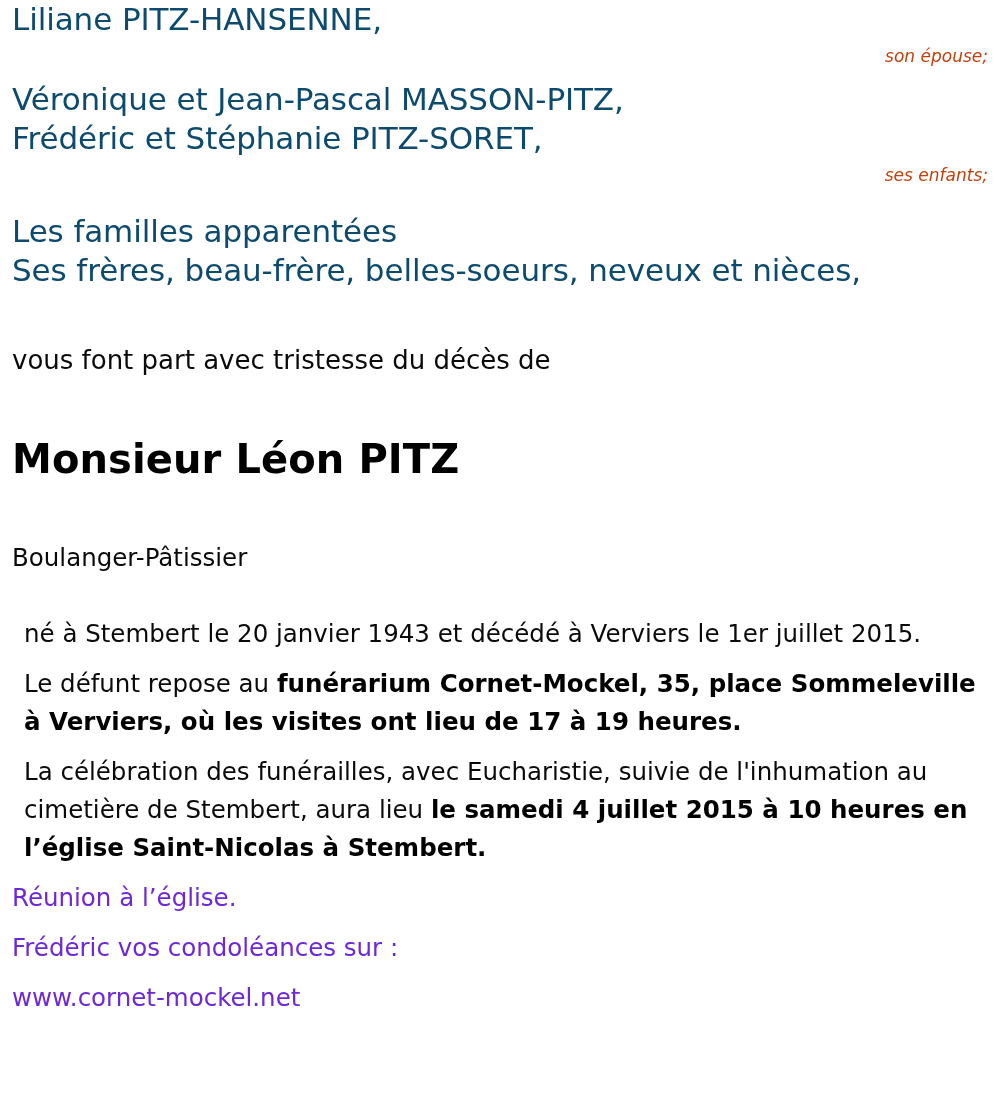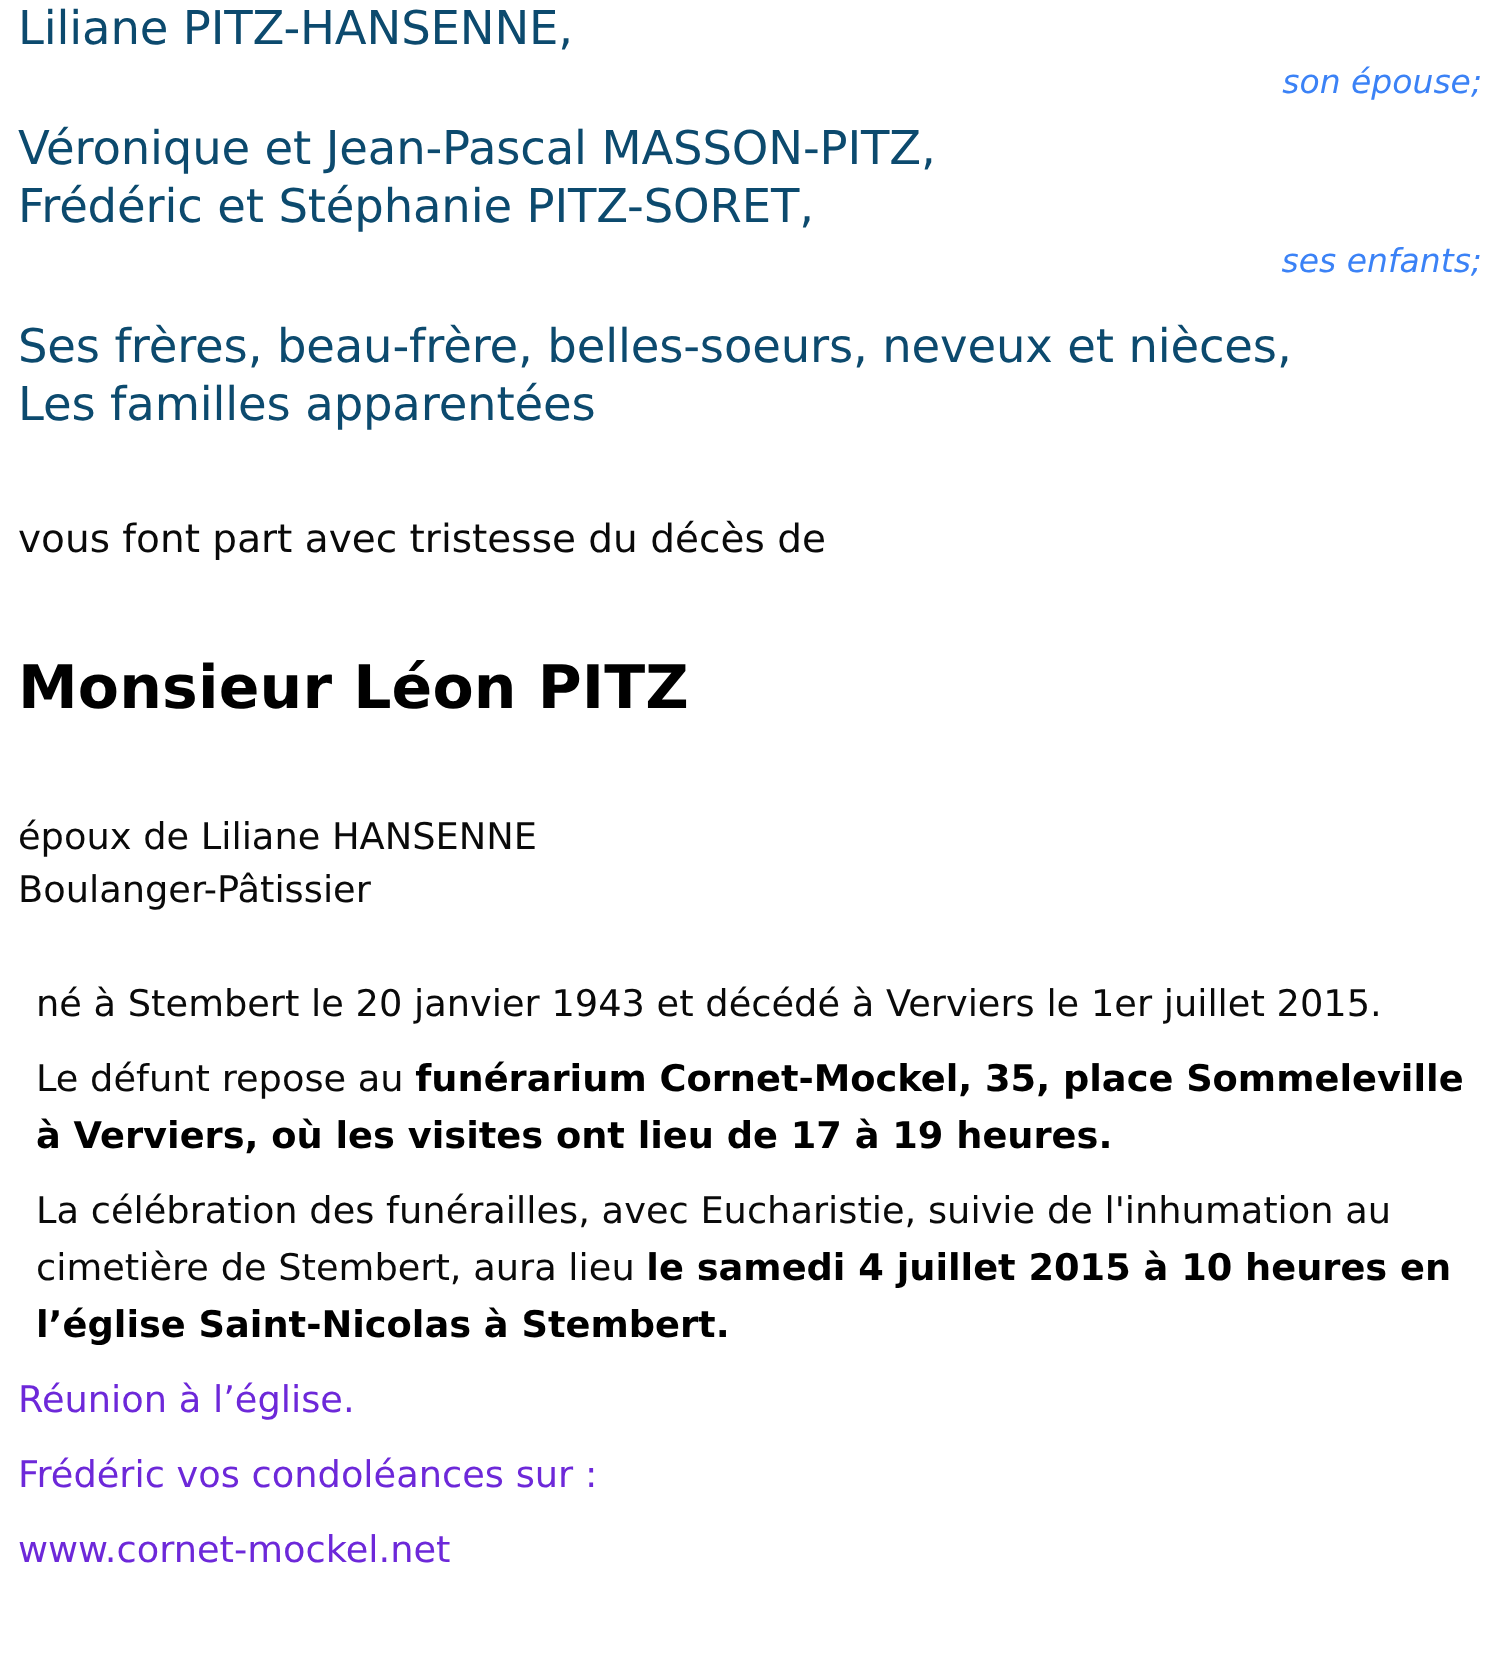--- a/index.html
+++ b/index.html
@@ -38,23 +38,23 @@
     font-size: 31px;
     line-height: 39px;
     letter-spacing: -0.1px;
     color: #0c4a6e;
     white-space: nowrap;
   }
 
   .kin-relation {
     text-align: right;
     font-style: italic;
-    font-size: 22px;
+    font-size: 17px;
     line-height: 34px;
-    color: #3b82f6;
+    color: #c2410c;
     white-space: nowrap;
   }
 
   .kin-relation.pad-more { padding-right: 2px; }
 
   .gap-sm  { height: 7px; }
   .gap-md  { height: 10px; }
 
   
   .announce {
@@ -127,37 +127,36 @@
       <div class="kin-names">Frédéric et Stéphanie PITZ-SORET,</div>
       <div class="kin-relation">ses enfants;</div>
     </div>
 
     <div class="gap-md"></div>
 
 
     <div class="gap-md"></div>
 
     <div class="kin-group">
+      <div class="kin-names">Les familles apparentées</div>
       <div class="kin-names">Ses frères, beau-frère, belles-soeurs, neveux et nièces,</div>
-      <div class="kin-names">Les familles apparentées</div>
     </div>
 
   </section>
 
   <div class="spacer-52"></div>
 
   <div class="announce">vous font part avec tristesse du décès de</div>
 
   <div class="spacer-34"></div>
 
   <h1 class="deceased-name">Monsieur Léon PITZ</h1>
 
   <div class="spacer-34"></div>
 
-  <div class="descriptor">époux de Liliane HANSENNE</div>
   <div class="descriptor">Boulanger-Pâtissier</div>
 
   <div class="spacer-40"></div>
 
   <div class="detail">né à Stembert le 20 janvier 1943 et décédé à Verviers le 1er juillet 2015.</div>
 
   <div class="spacer-12"></div>
 
   <p class="detail" style="margin:0;">
     <span>Le défunt repose au </span><b>funérarium Cornet-Mockel, 35, place Sommeleville à Verviers, où les visites ont lieu de 17 à 19 heures.</b>

